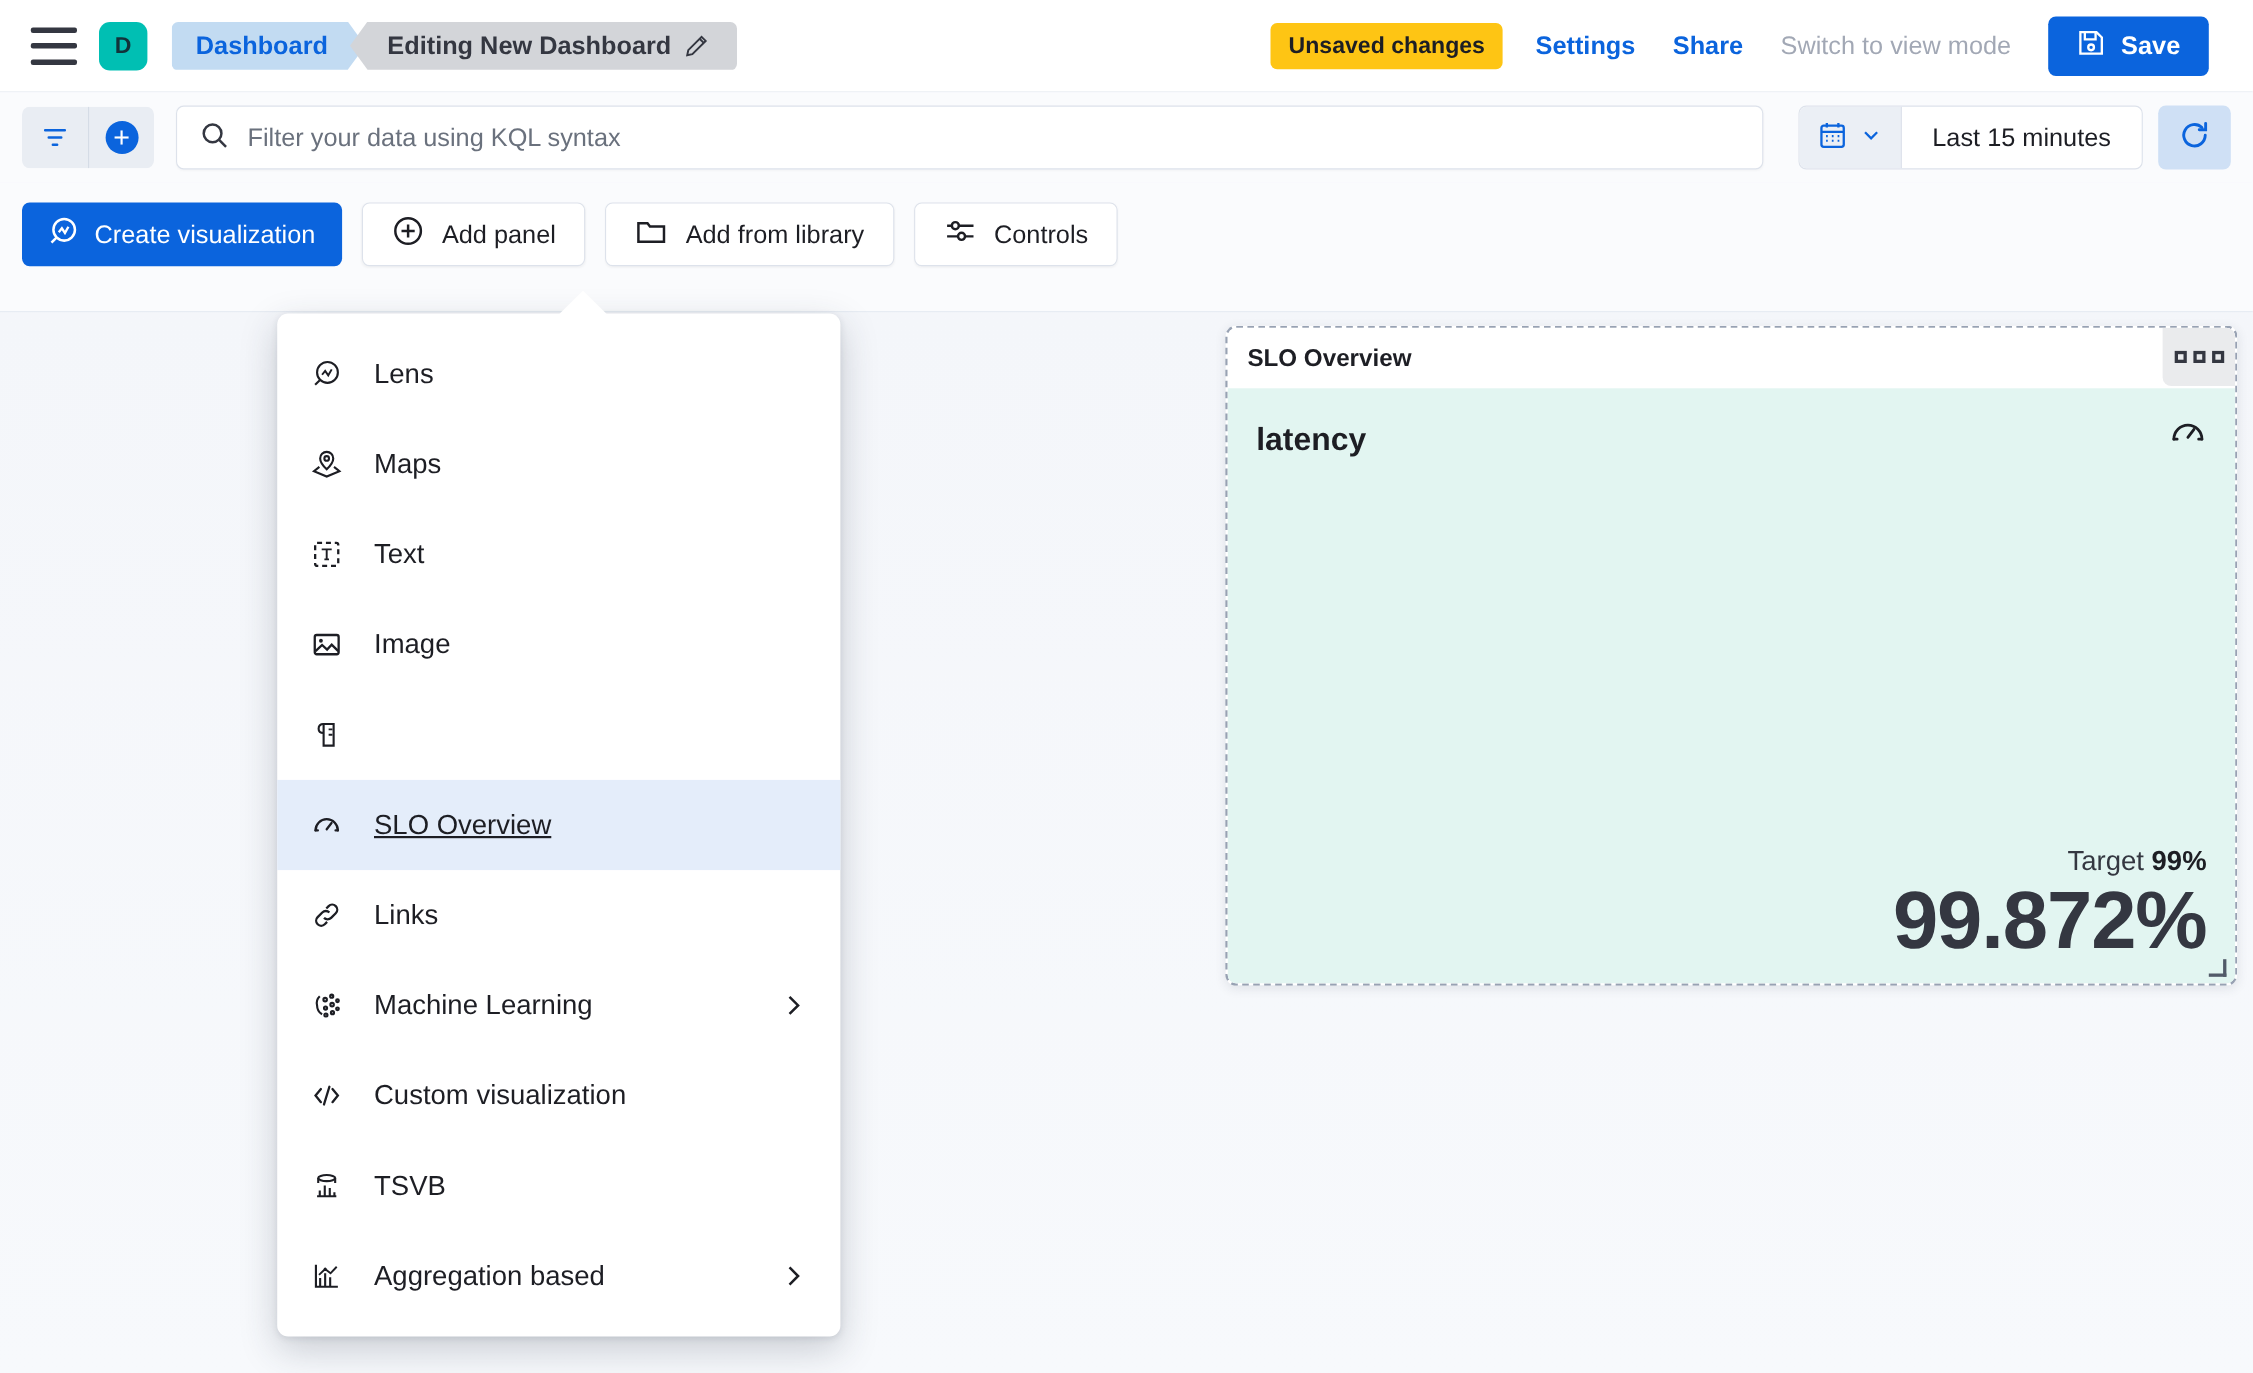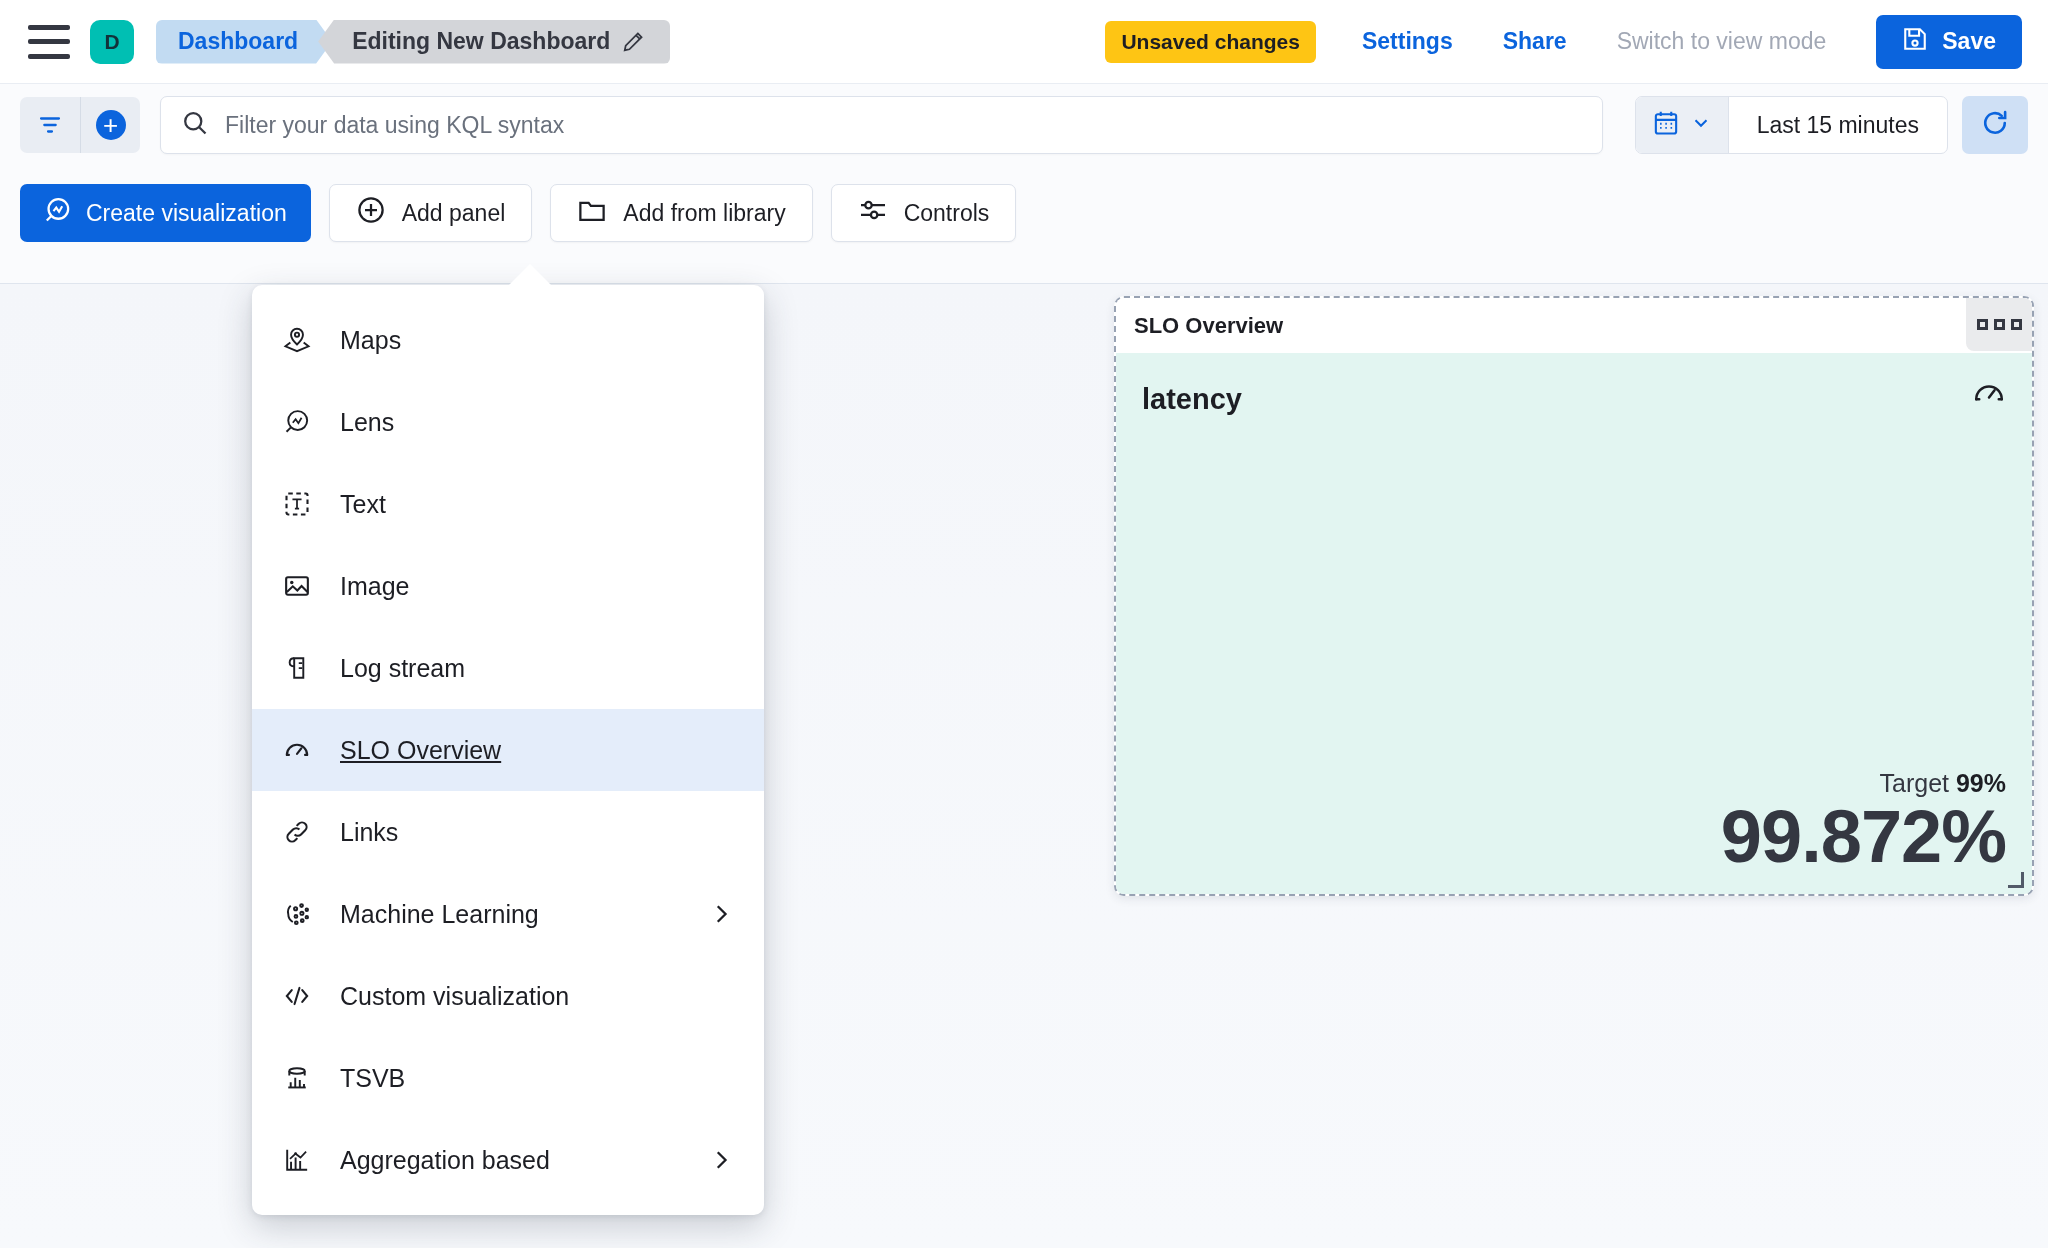--- a/index.html
+++ b/index.html
@@ -45,21 +45,21 @@
   .crumb-2 {
     background: #D3D5D9; color: #343741; font-weight: 600;
     border-radius: 0 6px 6px 0;
     clip-path: polygon(16px 0, 100% 0, 100% 100%, 16px 100%, 0 50%);
     margin-left: -14px; padding-left: 34px; 
     display: flex; gap: 12px; align-items: center;
   }
   .pencil-icon { display: inline-flex; }
 
   .header-right {
-    margin-left: auto; display: flex; align-items: center; gap: 16px; padding-right: 26px;
+    margin-left: auto; display: flex; align-items: center; gap: 0; padding-right: 40px;
   }
   .badge-unsaved {
     background: #FEC514; color: #1D1E24; font-weight: bold; font-size: 21px;
     border-radius: 6px; padding: 9px 16px; margin-right: 30px;
   }
   .hlink {
     font-size: 23px; font-weight: 600; color: #0B64DD; margin-right: 34px; cursor: pointer;
   }
   .hlink.disabled { color: #A2A8B5; font-weight: 400; }
   .btn-save {
@@ -367,37 +367,37 @@
   </div>
   <div class="resize-handle"></div>
 </div>
 
 <div class="popover-arrow"></div>
 <div class="popover">
 
   <div class="menu-item">
     <span class="menu-icon">
       <svg width="28" height="28" viewBox="0 0 16 16" fill="none" stroke="#1D1E24" stroke-width="1.1">
+        <circle cx="8.4" cy="7.2" r="5.4"></circle>
+          <path d="M4.4 11.2L2 13.6"></path>
+        <path d="M5.6 8.4l1.6-2 1.6 2.3 1.8-3.1" stroke-width="1"></path>
+      </svg>
+    </span>
+    <span class="menu-label">Lens</span>
+  </div>
+
+  <div class="menu-item">
+    <span class="menu-icon">
+      <svg width="28" height="28" viewBox="0 0 16 16" fill="none" stroke="#1D1E24" stroke-width="1.1">
         <path d="M8 1.6c1.9 0 3.4 1.5 3.4 3.4 0 2.4-3.4 5.6-3.4 5.6S4.6 7.4 4.6 5c0-1.9 1.5-3.4 3.4-3.4z"></path>
         <circle cx="8" cy="5" r="1.2"></circle>
         <path d="M4.2 9.4L1.4 11.6 8 14.4l6.6-2.8-2.8-2.2"></path>
       </svg>
     </span>
     <span class="menu-label">Maps</span>
-  </div>
-
-  <div class="menu-item">
-    <span class="menu-icon">
-      <svg width="28" height="28" viewBox="0 0 16 16" fill="none" stroke="#1D1E24" stroke-width="1.1">
-        <circle cx="8.4" cy="7.2" r="5.4"></circle>
-          <path d="M4.4 11.2L2 13.6"></path>
-        <path d="M5.6 8.4l1.6-2 1.6 2.3 1.8-3.1" stroke-width="1"></path>
-      </svg>
-    </span>
-    <span class="menu-label">Lens</span>
   </div>
 
   <div class="menu-item">
     <span class="menu-icon">
       <svg width="28" height="28" viewBox="0 0 16 16" fill="none" stroke="#1D1E24" stroke-width="1.2">
         <rect x="2" y="2" width="12" height="12" rx="1" stroke-dasharray="2.6 2"></rect>
         <path d="M5.4 5.4h5.2M8 5.4v5.2M6.8 10.6h2.4" stroke-width="1"></path>
       </svg>
     </span>
     <span class="menu-label">Text</span>
@@ -415,21 +415,20 @@
   </div>
 
   <div class="menu-item">
     <span class="menu-icon">
       <svg width="28" height="28" viewBox="0 0 16 16" fill="none" stroke="#1D1E24" stroke-width="1.1">
         <path d="M6.4 2.4h5.2v11.2H6.4z"></path>
         <path d="M6.4 2.4c-1.6 0-2.6 1-2.6 2.4 0 1.4 1 2.2 2.6 2.2"></path>
         <path d="M9 5.2l2 0M9 8l2 0" stroke-width="1"></path>
       </svg>
     </span>
-    <span class="menu-label">Log stream</span>
   </div>
 
   <div class="menu-item selected">
     <span class="menu-icon">
       <svg width="28" height="28" viewBox="0 0 16 16" fill="none" stroke="#1D1E24" stroke-width="1.2" stroke-linecap="round">
         <path d="M2.2 10.8a5.8 5.8 0 1 1 11.6 0"></path>
         <path d="M8 10.2l2.5-3.2"></path>
         <path d="M2.2 10.8h1.2M12.6 10.8h1.2"></path>
       </svg>
     </span>

